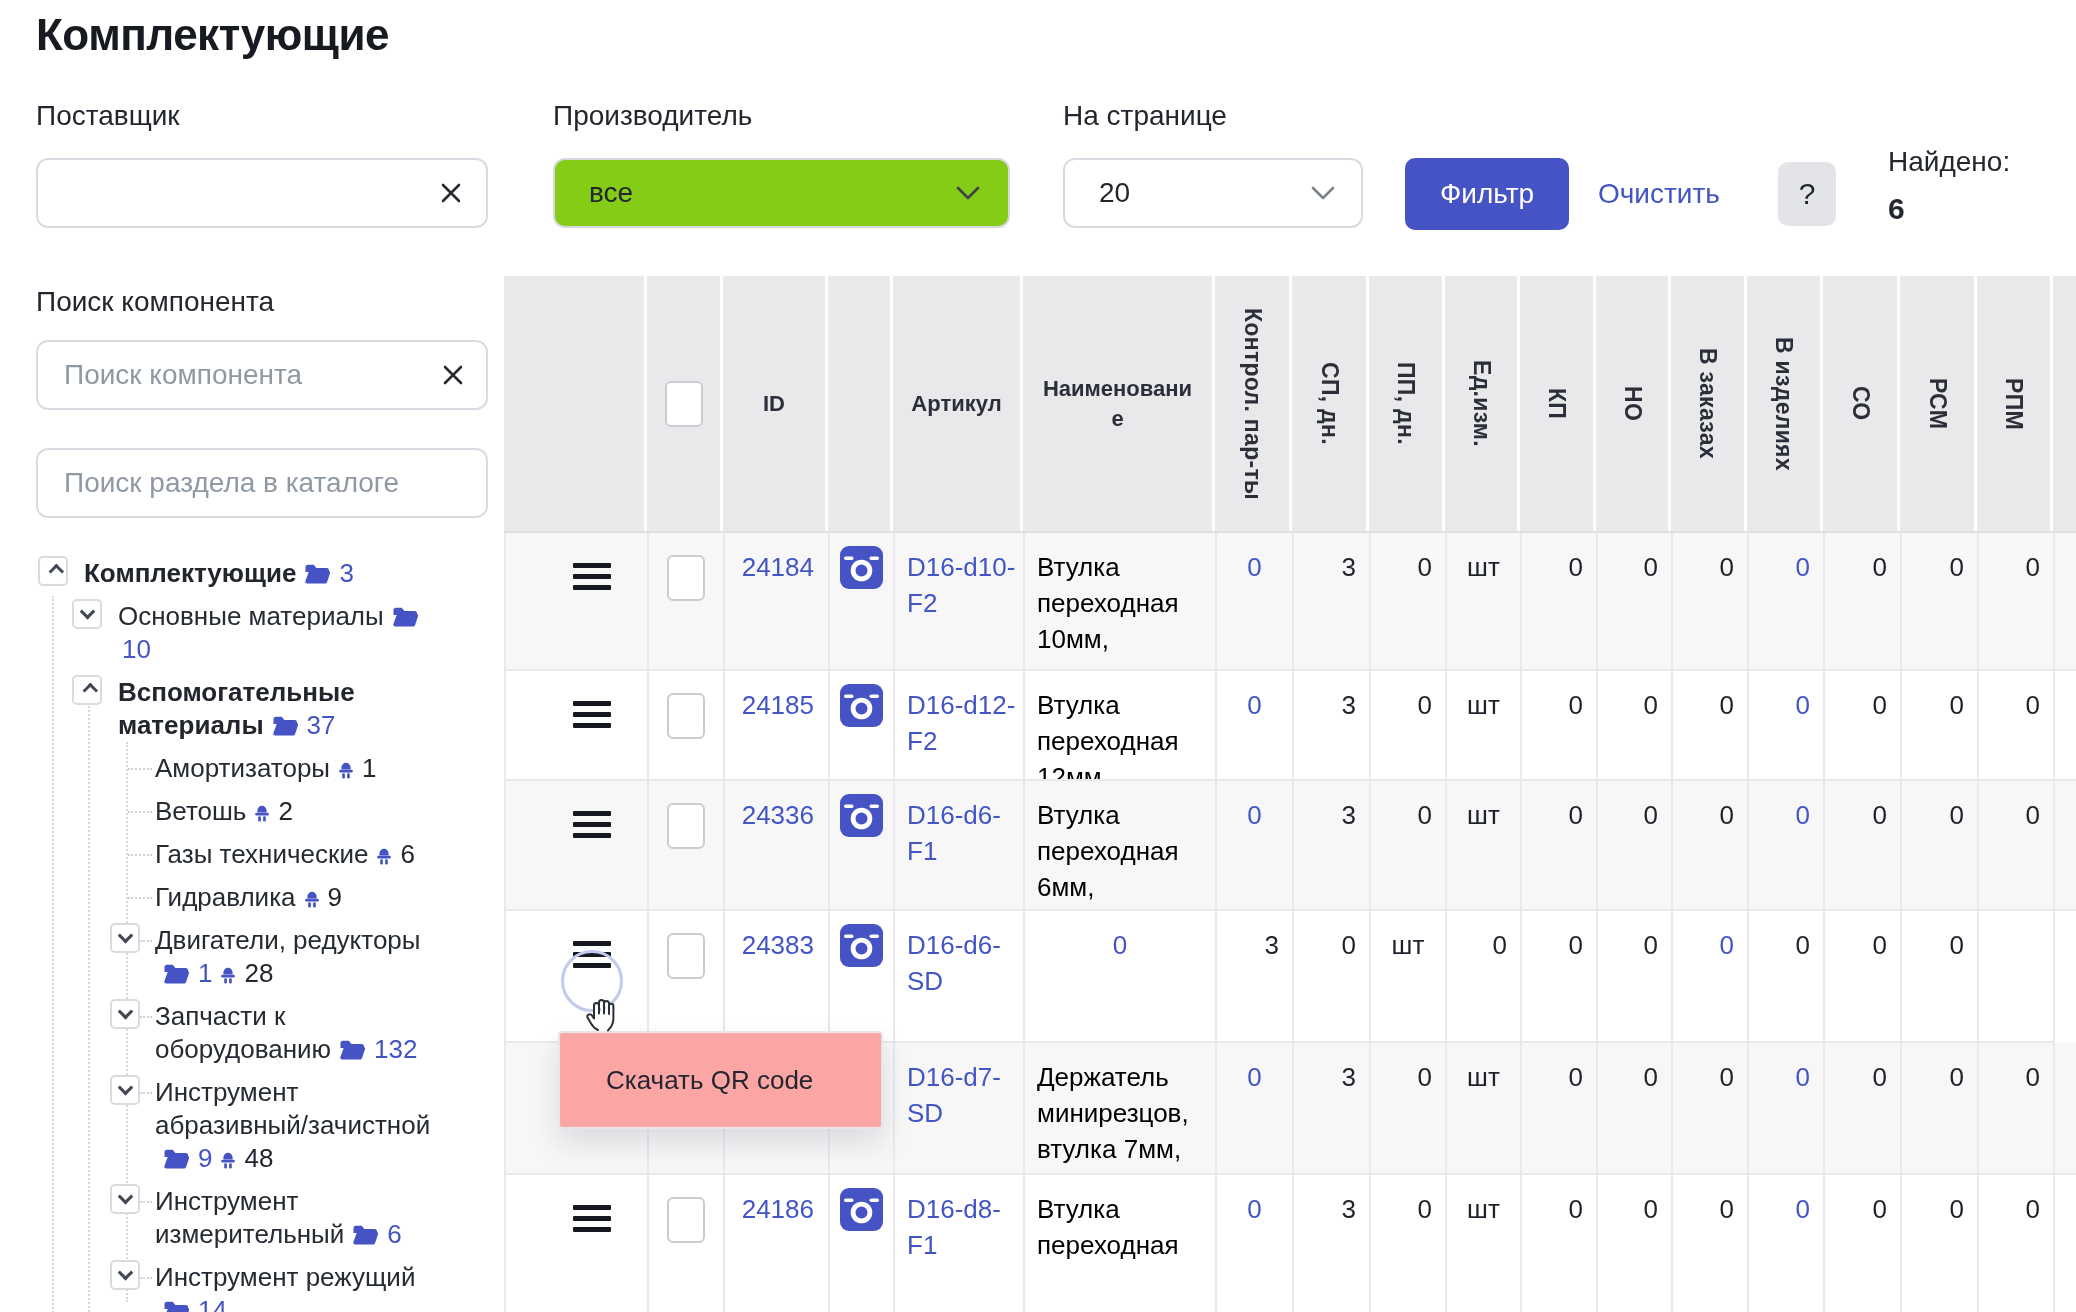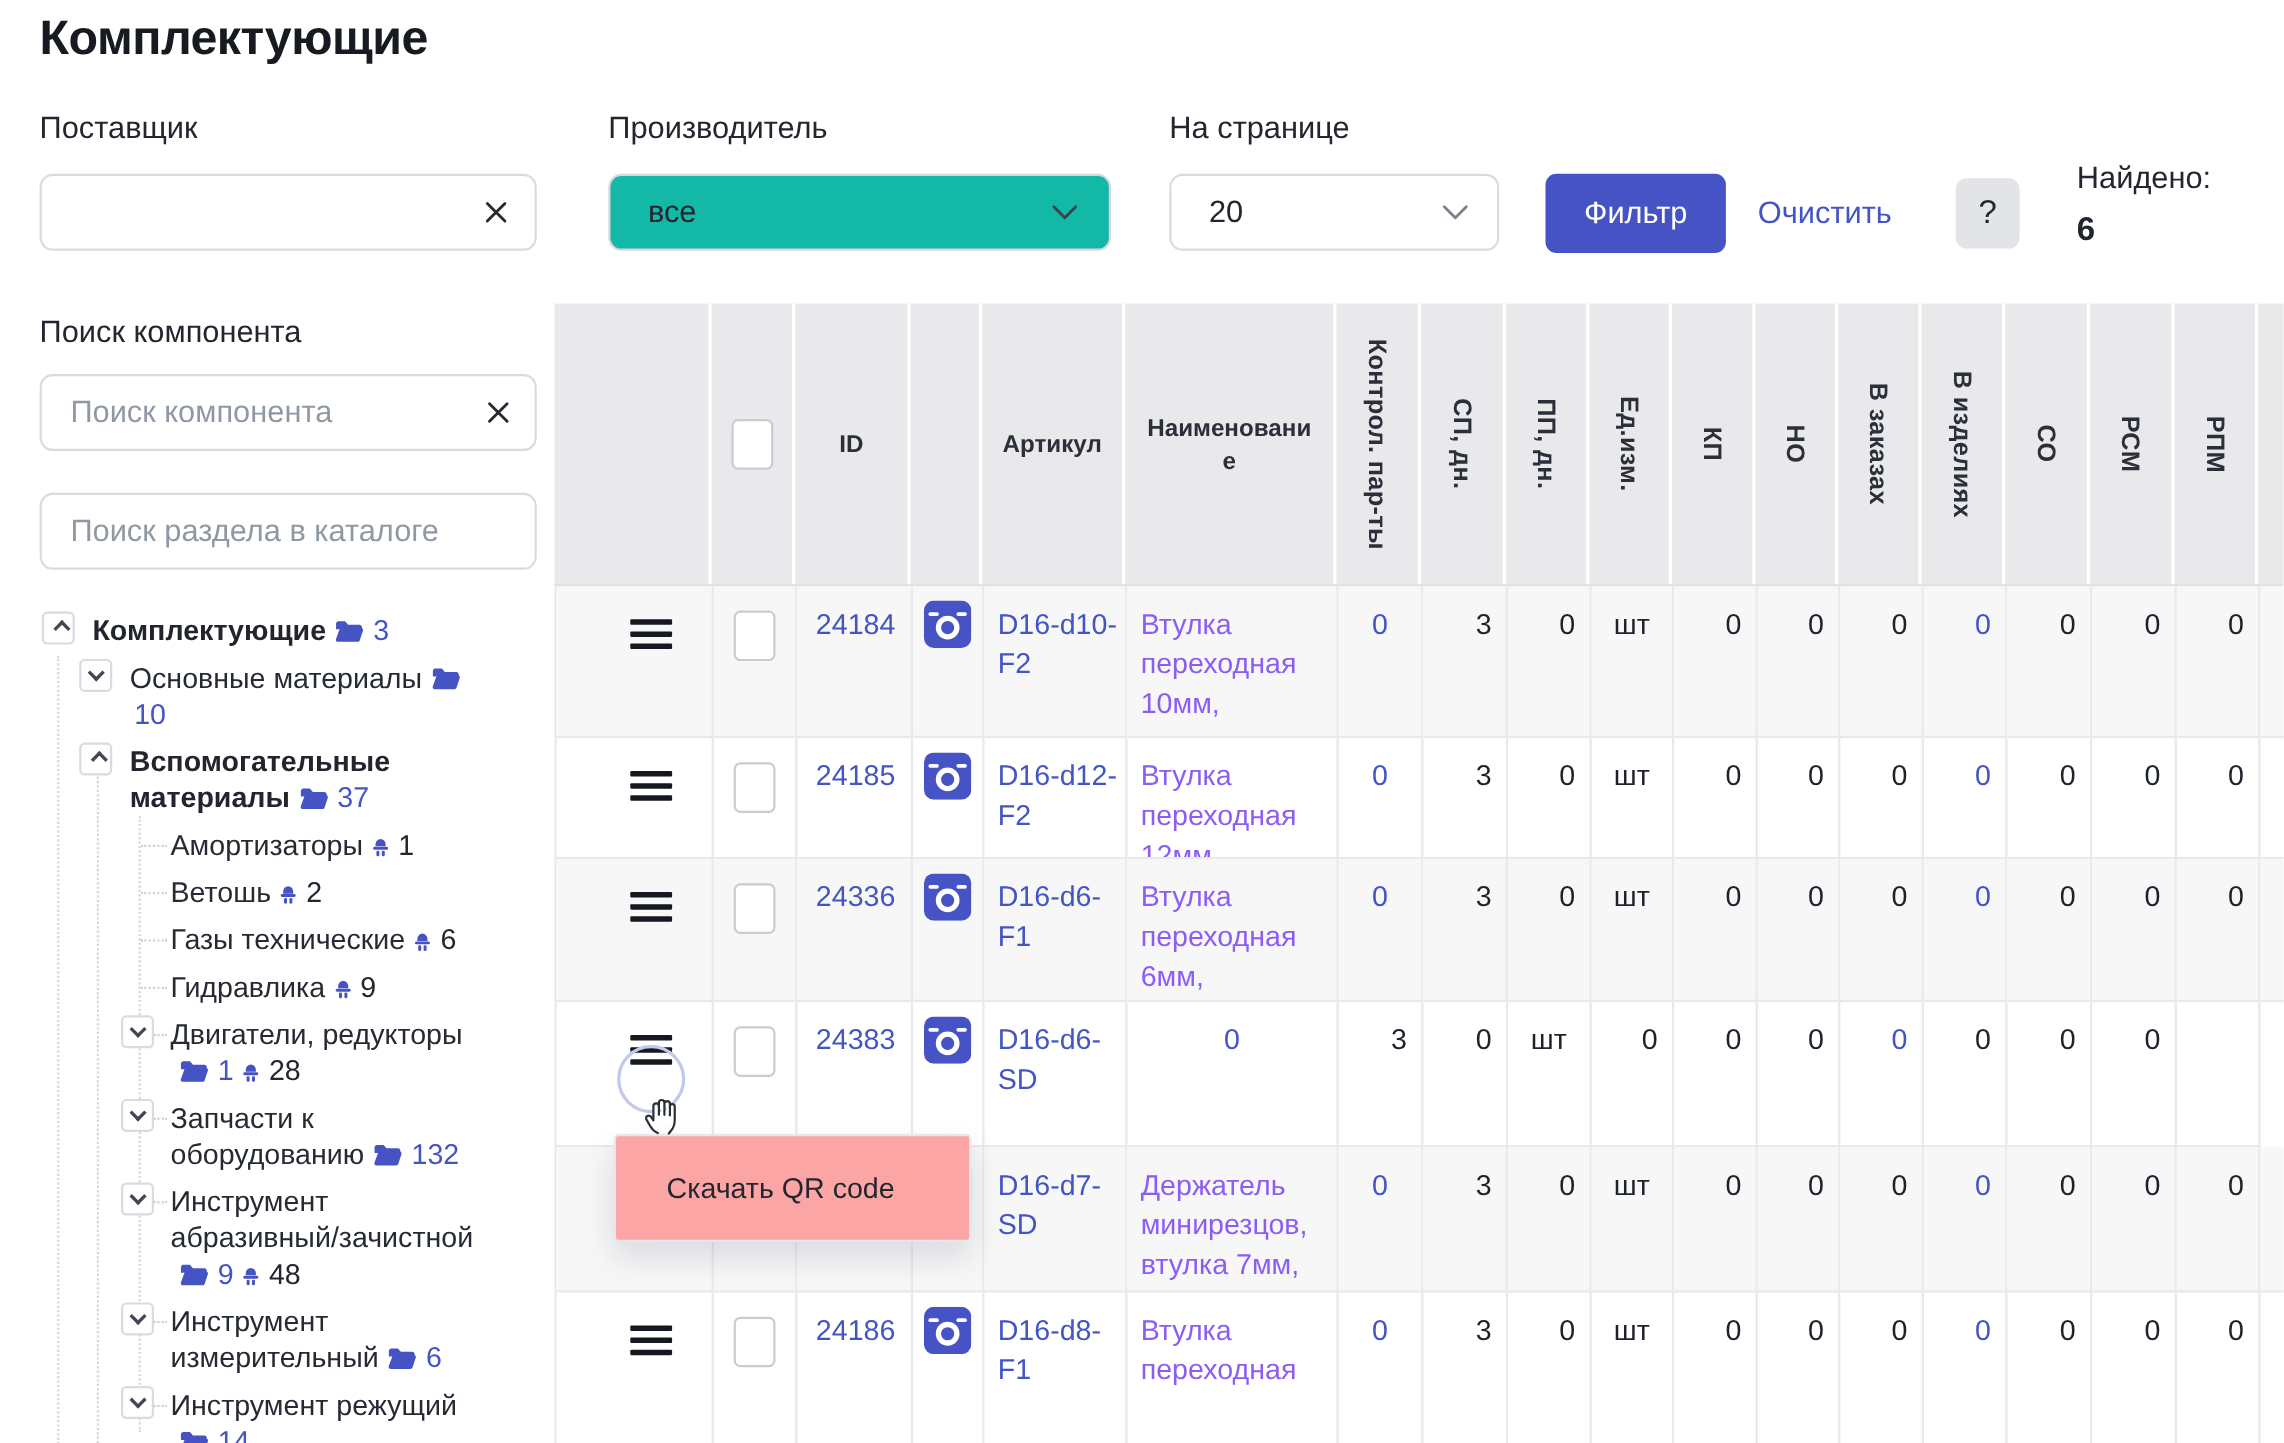--- a/index.html
+++ b/index.html
@@ -14,21 +14,21 @@
 
   
   .page-title { left: 36px; top: 10px; font-size: 44px; font-weight: 700; color: #171a21; letter-spacing: -0.5px; }
   .field-label { font-size: 28px; color: #23262f; }
   .ctl {
     height: 70px; border: 2px solid #d8dce2; border-radius: 12px; background: #fff;
     display: flex; align-items: center; font-size: 28px;
   }
   .supplier-input { left: 36px; top: 158px; width: 452px; justify-content: flex-end; padding-right: 22px; }
   .supplier-input input { border: none; outline: none; flex: 1; font-size: 28px; height: 100%; background: transparent; min-width: 0; }
-  .select-gray { background: #14b8a6; border-color: #d5d8de; }
+  .select-gray { background: #84cc16; border-color: #d5d8de; }
   .manu-select { left: 553px; top: 158px; width: 457px; padding: 0 28px 0 34px; justify-content: space-between; cursor: pointer; }
   .pp-select { left: 1063px; top: 158px; width: 300px; padding: 0 26px 0 34px; justify-content: space-between; cursor: pointer; }
   .filter-btn {
     left: 1405px; top: 158px; width: 164px; height: 72px; background: #4553c4; color: #fff;
     border: none; border-radius: 10px; font-size: 28px; display: flex; align-items: center; justify-content: center; cursor: pointer;
     font-family: "Liberation Sans", sans-serif;
   }
   .clear-link { left: 1598px; top: 178px; font-size: 28px; color: #4355c4; cursor: pointer; }
   .help-btn { left: 1778px; top: 162px; width: 58px; height: 64px; background: #e3e4e7; border: none; border-radius: 10px;
     font-size: 30px; color: #23262f; display: flex; align-items: center; justify-content: center; cursor: pointer; font-family: "Liberation Sans", sans-serif; }
@@ -81,21 +81,21 @@
   .t-row.alt .td { background: #f7f7f8; }
   .c-drag { display: flex; justify-content: flex-end; padding-right: 36px; padding-top: 30px; }
   .bars i { display: block; width: 38px; height: 5px; background: #15181e; border-radius: 1px; margin-bottom: 6px; }
   .bars { cursor: grab; }
   .c-check { display: flex; justify-content: center; padding-top: 22px; }
   .checkbox { width: 38px; height: 46px; background: #fff; border: 2px solid #c9ccd2; border-radius: 6px; cursor: pointer; }
   .th .checkbox { margin: 0; }
   .c-id { text-align: right; padding-right: 14px; color: #4355c4; cursor: pointer; }
   .c-cam { display: flex; justify-content: center; padding-top: 13px; }
   .c-art { padding-left: 12px; padding-right: 6px; color: #4355c4; cursor: pointer; }
-  .c-name { padding-left: 12px; padding-right: 18px; color: #8b5cf6; cursor: pointer; }
+  .c-name { padding-left: 12px; padding-right: 18px; color: #000000; cursor: pointer; }
   .c-ctrl { text-align: center; color: #4355c4; cursor: pointer; }
   .c-num { text-align: right; padding-right: 13px; color: #1e222b; }
   .c-unit { text-align: center; color: #1e222b; }
   .c-inprod { text-align: right; padding-right: 13px; color: #4355c4; cursor: pointer; }
 
   
   .focus-ring { left: 561px; top: 950px; width: 62px; height: 62px; border: 3px solid #c2c9ee; border-radius: 50%; z-index: 5; }
   .hand-cursor { left: 586px; top: 994px; z-index: 12; }
   .context-menu {
     left: 558px; top: 1031px; width: 325px; background: #fca5a5; border: 2px solid #e6e7ea; border-radius: 4px;

